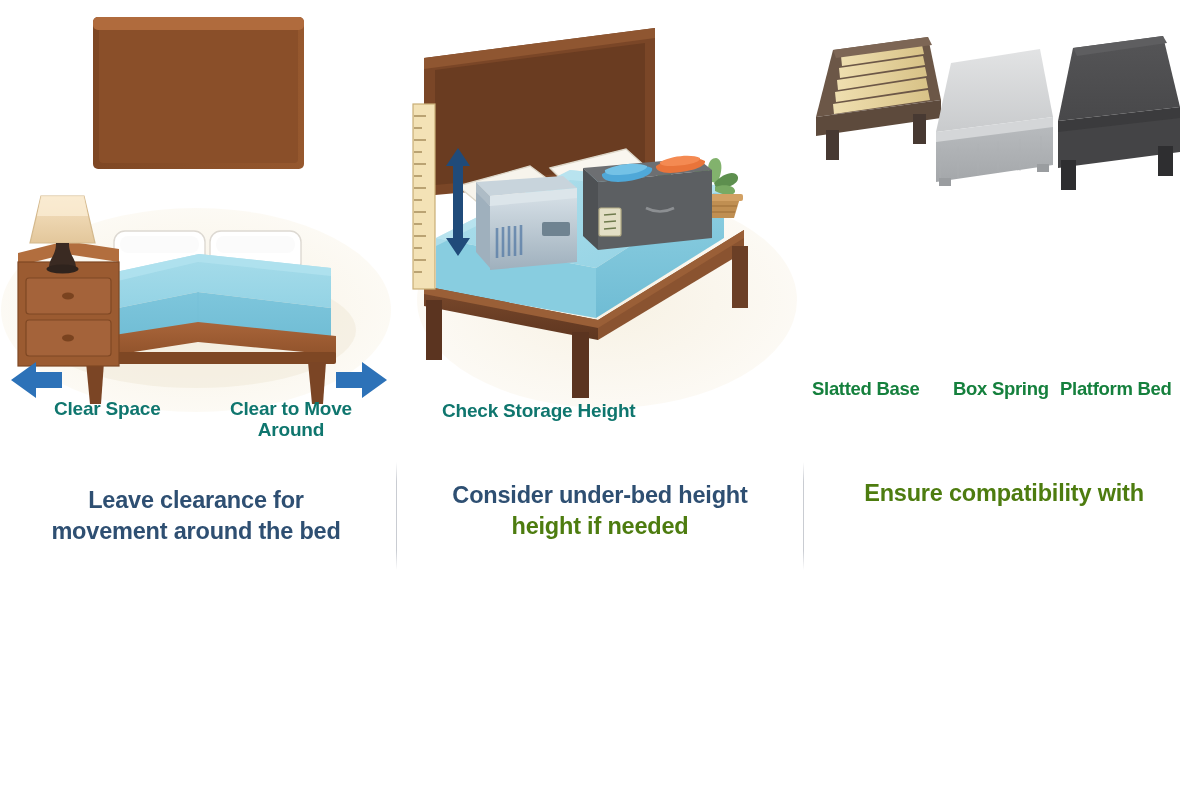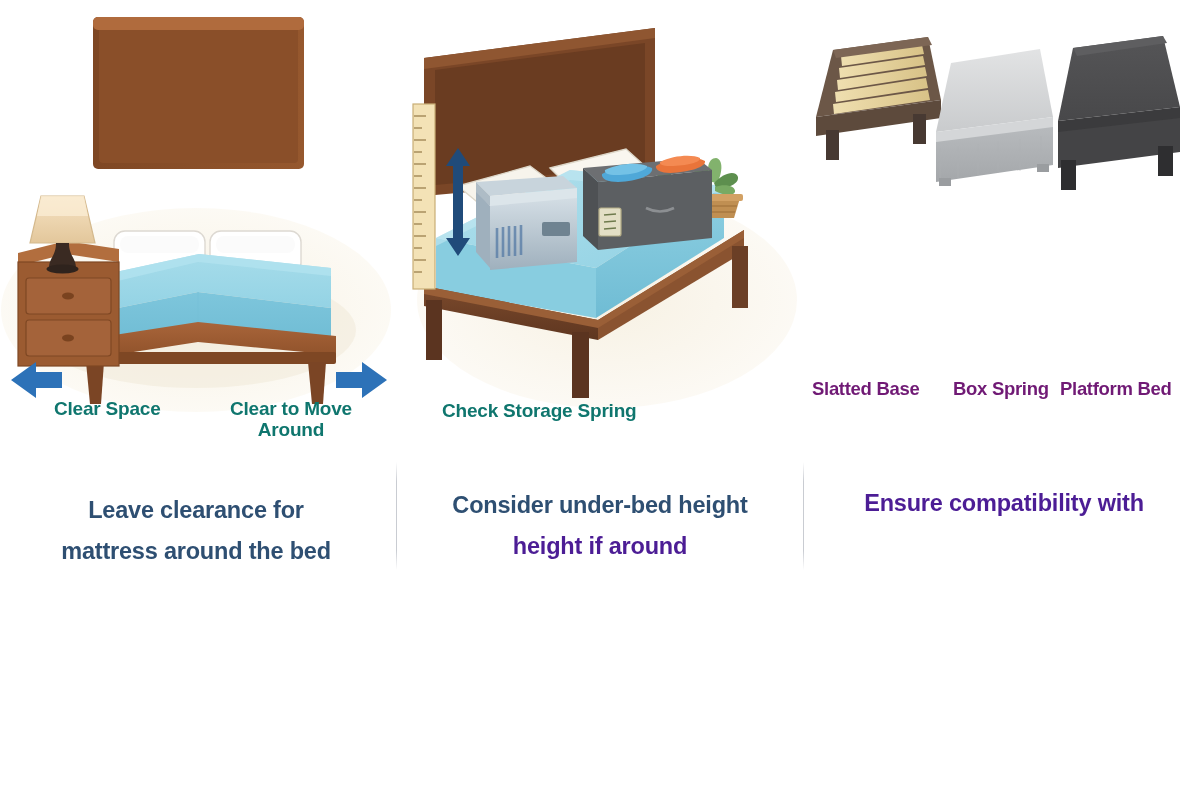--- a/index.html
+++ b/index.html
@@ -65,30 +65,30 @@
 
   .caption {
     position: absolute;
     width: 100%;
     text-align: center;
     font-weight: bold;
     font-size: 23.5px;
     line-height: 1.32;
     letter-spacing: -0.2px;
   }
-  .caption .ln { display: block; margin-top: 10px; }
+  .caption .ln { display: block; }
   .cap-blue { color: #2e4f72; }
-  .cap-gray { color: #4c1d95; }
+  .cap-gray { color: #4d7c0f; }
 
   .type-label {
     position: absolute;
     top: 378px;
     font-weight: bold;
     font-size: 18.5px;
-    color: #701a75;
+    color: #15803d;
     letter-spacing: -0.3px;
     white-space: nowrap;
   }
 </style>
 </head>
 <body>
 
 <div class="infographic">
 
   <div class="panel" id="panel-1">
@@ -182,21 +182,21 @@
       </svg>
     </div>
 
     <div class="inline-label" style="left:54px; top:398px;">Clear Space</div>
 
     <div class="inline-label" style="left:221px; top:398px; text-align:center; width:140px;">Clear to Move
 Around</div>
 
     <div class="caption cap-blue" style="top:485px;">
       <span class="ln">Leave clearance for</span>
-      <span class="ln">mattress around the bed</span>
+      <span class="ln">movement around the bed</span>
     </div>
   </div>
 
   <div class="panel" id="panel-2">
 
     <div class="scene">
       <svg width="396" height="450" viewBox="0 0 396 450" xmlns="http://www.w3.org/2000/svg">
         <defs>
           <linearGradient id="p2-matTop" x1="0" y1="0" x2="1" y2="1">
             <stop offset="0%" stop-color="#b1e0ec"></stop>
@@ -331,25 +331,25 @@
           <rect x="197" y="208" width="22" height="28" rx="2" fill="#e3dfc6" stroke="#b4ad86" stroke-width="1.2"></rect>
           <g stroke="#6e7a4d" stroke-width="1.6">
             <line x1="202" y1="215" x2="214" y2="214"></line>
             <line x1="202" y1="222" x2="214" y2="221"></line>
             <line x1="202" y1="229" x2="214" y2="228"></line>
           </g>
         </g>
       </svg>
     </div>
 
-    <div class="inline-label" style="left:40px; top:400px;">Check Storage Spring</div>
+    <div class="inline-label" style="left:40px; top:400px;">Check Storage Height</div>
 
     <div class="caption" style="top:480px;">
       <span class="ln cap-blue">Consider under-bed height</span>
-      <span class="ln cap-gray">height if around</span>
+      <span class="ln cap-gray">height if needed</span>
     </div>
   </div>
 
   <div class="panel" id="panel-3">
 
     <div class="scene">
       <svg width="392" height="450" viewBox="0 0 392 450" xmlns="http://www.w3.org/2000/svg">
         <defs>
           <linearGradient id="p3-slat" x1="0" y1="0" x2="1" y2="0">
             <stop offset="0%" stop-color="#efdfb0"></stop>

